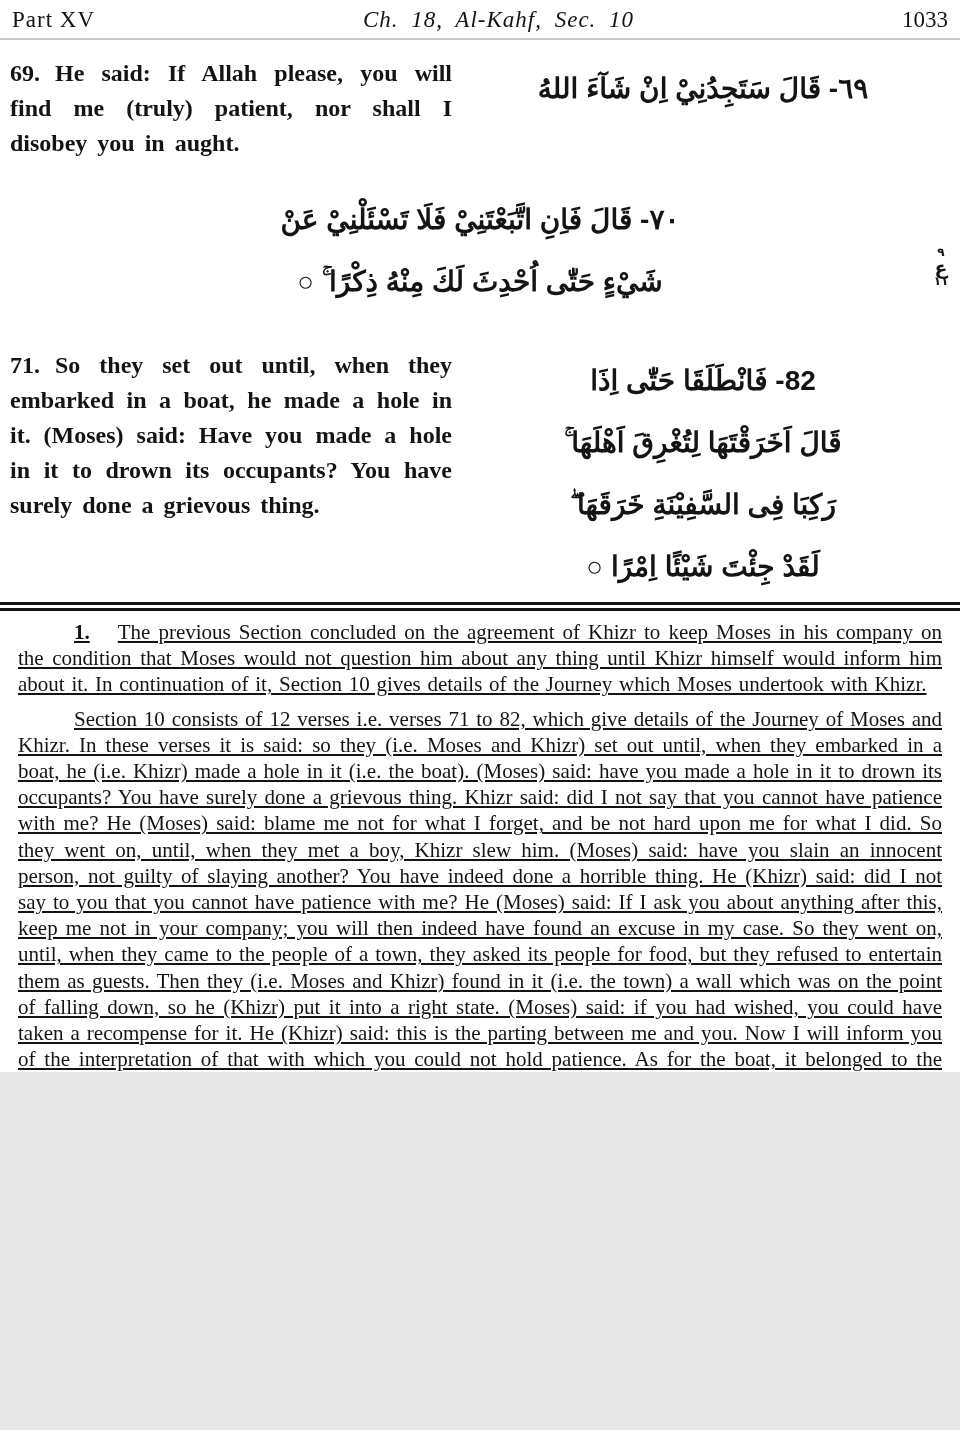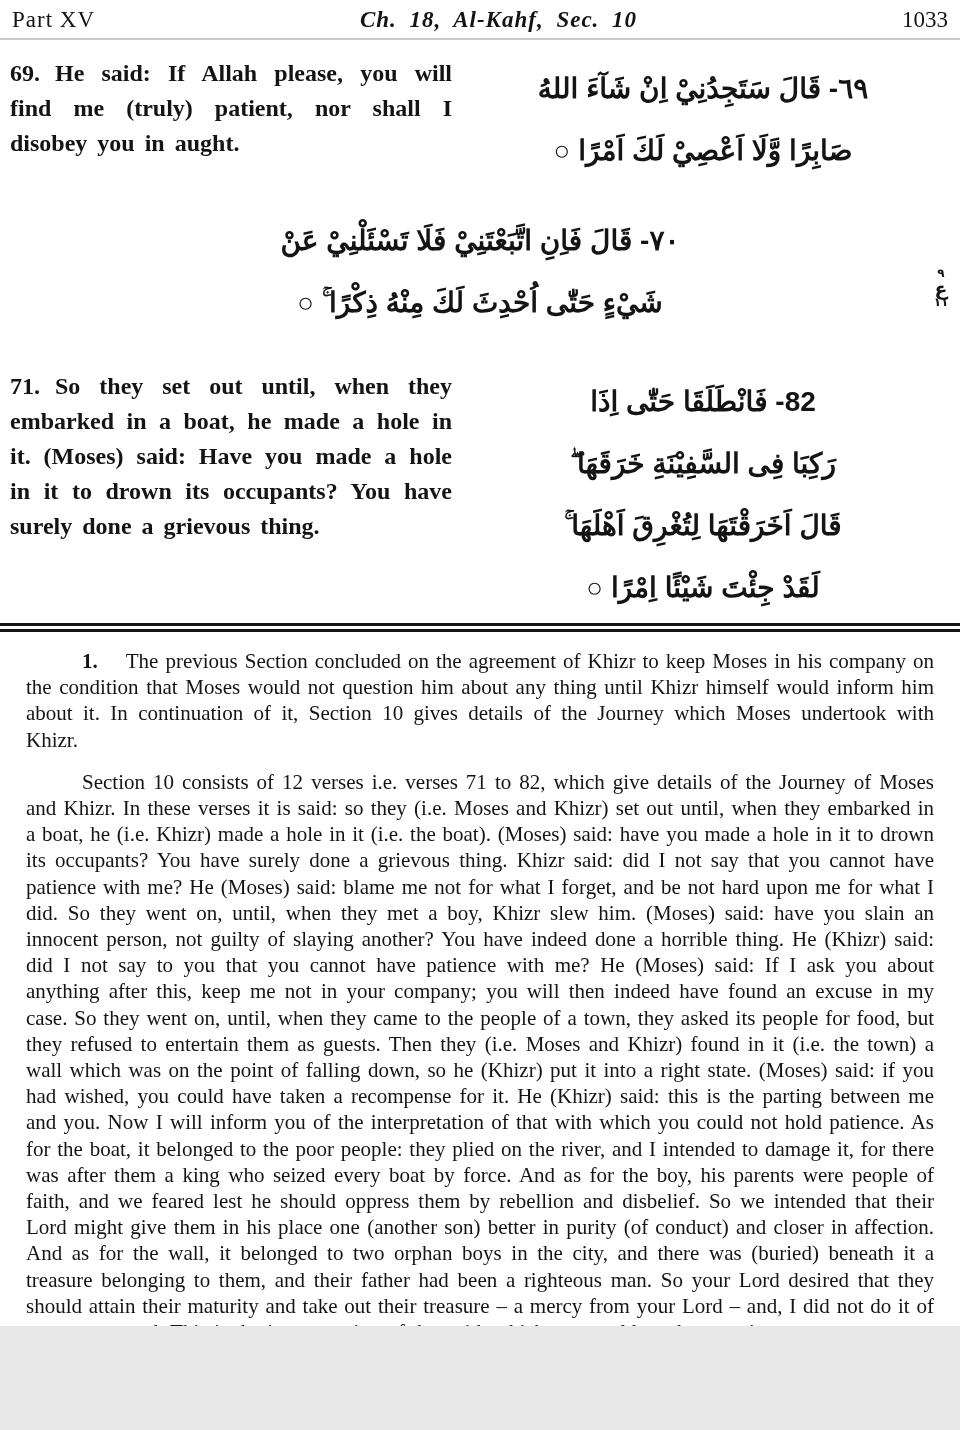--- a/index.html
+++ b/index.html
@@ -1,27 +1,27 @@
 <!DOCTYPE html>
 <html><head>
 <meta charset="utf-8">
 <style>
   html,body { margin:0; padding:0; background:#e8e8e8; }
   .page {
-    width:960px; height:1326px; margin:0 auto; background:#ffffff;
+    width:960px; height:1072px; margin:0 auto; background:#ffffff;
     color:#141414; box-sizing:border-box; overflow:hidden;
     font-family:"Liberation Serif", serif;
   }
   
   .hdr {
     display:flex; justify-content:space-between; align-items:baseline;
     padding:7px 12px 5px 12px; font-size:23px;
   }
   .hdr-left  { letter-spacing:1px; }
-  .hdr-center{ font-style:italic; letter-spacing:1px; word-spacing:6px;font-weight:bold; }
+  .hdr-center{ font-style:italic; letter-spacing:1px; word-spacing:6px; }
   .hdr-right { }
   .hdr-rule  { border-bottom:2px solid #c9c9c9; margin:0 0 16px 0; }
   
   .content { padding:0 10px; }
   .vrow { display:flex; gap:4px; position:relative; margin-bottom:26px; }
   .ecol {
     width:442px; flex:0 0 442px;
     font-weight:bold; font-size:24px; line-height:35px;
     text-align:justify; word-spacing:4px;
   }
@@ -48,21 +48,21 @@
   .section-h sup { font-size:14px; }
   
   .double-rule {
     height:3px; border-top:3px solid #161616; border-bottom:3px solid #161616;
     margin:2px 0 7px 0;
   }
   .fn {
     padding:0 10px; font-size:21px; line-height:26.2px;
     text-align:justify; word-spacing:1.5px;
   }
-  .fn p { margin:16px; text-indent:56px; }
+  .fn p { margin:8px; text-indent:56px;text-decoration:underline; }
   .fn-marker { font-weight:bold; padding-right:28px; }
 </style>
 </head>
 <body>
 
 <div class="page">
 
   <div class="hdr">
     <span class="hdr-left">Part XV</span>
     <span class="hdr-center">Ch. 18, Al-Kahf, Sec. 10</span>
@@ -71,21 +71,20 @@
   <div class="hdr-rule"></div>
 
   <div class="content">
 
     <div class="vrow">
       <div class="ecol">
         <p><span class="vnum">69.</span><span>He said: If Allah please, you will find me (truly) patient, nor shall I disobey you in aught.</span></p>
       </div>
       <div class="acol">
         <div class="aline">٦٩- قَالَ سَتَجِدُنِيْ اِنْ شَآءَ اللهُ</div>
-        <div class="aline">صَابِرًا وَّلَا اَعْصِيْ لَكَ اَمْرًا ○</div>
       </div>
     </div>
 
     <div class="vrow">
       <div class="acol">
         <div class="aline">٧٠- قَالَ فَاِنِ اتَّبَعْتَنِيْ فَلَا تَسْئَلْنِيْ عَنْ</div>
         <div class="aline">شَيْءٍ حَتّٰى اُحْدِثَ لَكَ مِنْهُ ذِكْرًا ۚ ○</div>
       </div>
       <div class="ruku">
         <span>٩</span>
@@ -94,22 +93,22 @@
       </div>
     </div>
 
 
     <div class="vrow" style="margin-bottom:4px;margin-top:35px;">
       <div class="ecol">
         <p><span class="vnum">71.</span><span>So they set out until, when they embarked in a boat, he made a hole in it. (Moses) said: Have you made a hole in it to drown its occupants? You have surely done a grievous thing.</span></p>
       </div>
       <div class="acol">
         <div class="aline">82- فَانْطَلَقَا حَتّٰى اِذَا</div>
+        <div class="aline">قَالَ اَخَرَقْتَهَا لِتُغْرِقَ اَهْلَهَا ۚ</div>
         <div class="aline">رَكِبَا فِى السَّفِيْنَةِ خَرَقَهَا ۖ</div>
-        <div class="aline">قَالَ اَخَرَقْتَهَا لِتُغْرِقَ اَهْلَهَا ۚ</div>
         <div class="aline">لَقَدْ جِئْتَ شَيْئًا اِمْرًا ○</div>
       </div>
     </div>
 
   </div>
 
   <div class="double-rule"></div>
 
   <div class="fn">
     <p><span class="fn-marker">1.</span><span>The previous Section concluded on the agreement of Khizr to keep Moses in his company on the condition that Moses would not question him about any thing until Khizr himself would inform him about it. In continuation of it, Section 10 gives details of the Journey which Moses undertook with Khizr.</span></p>

